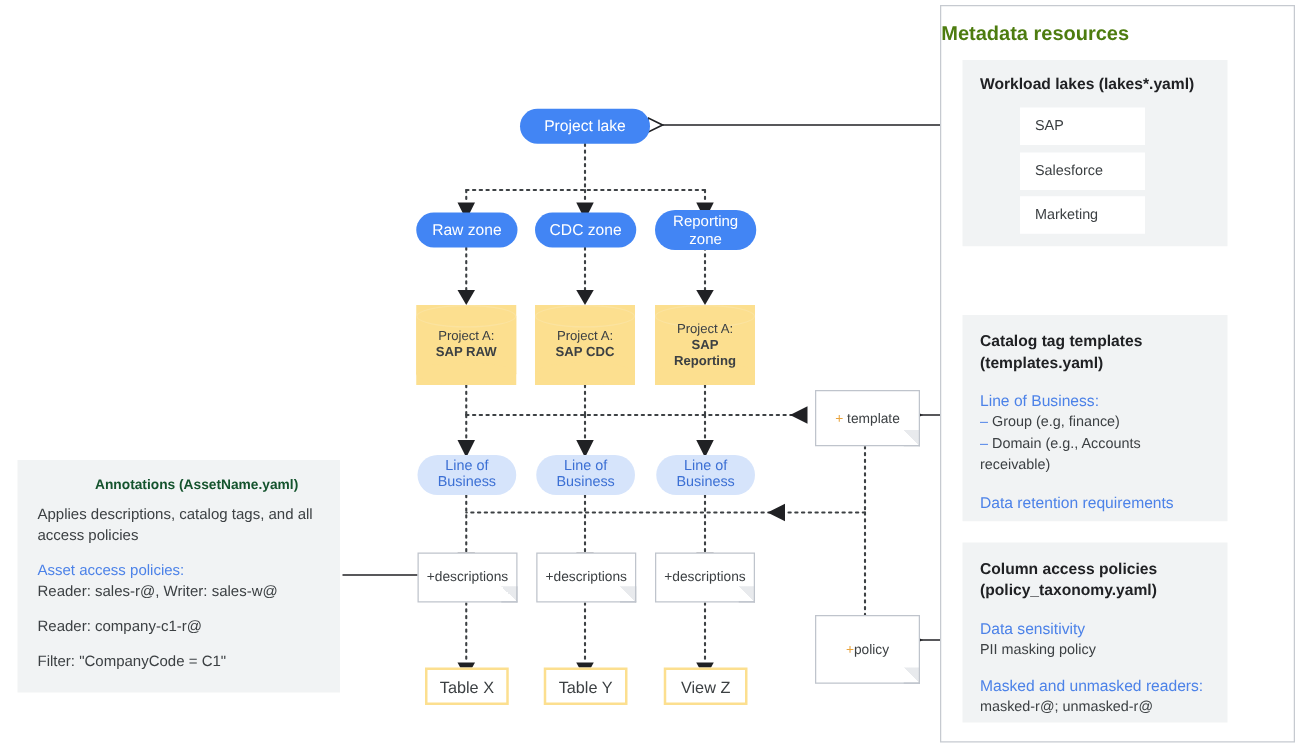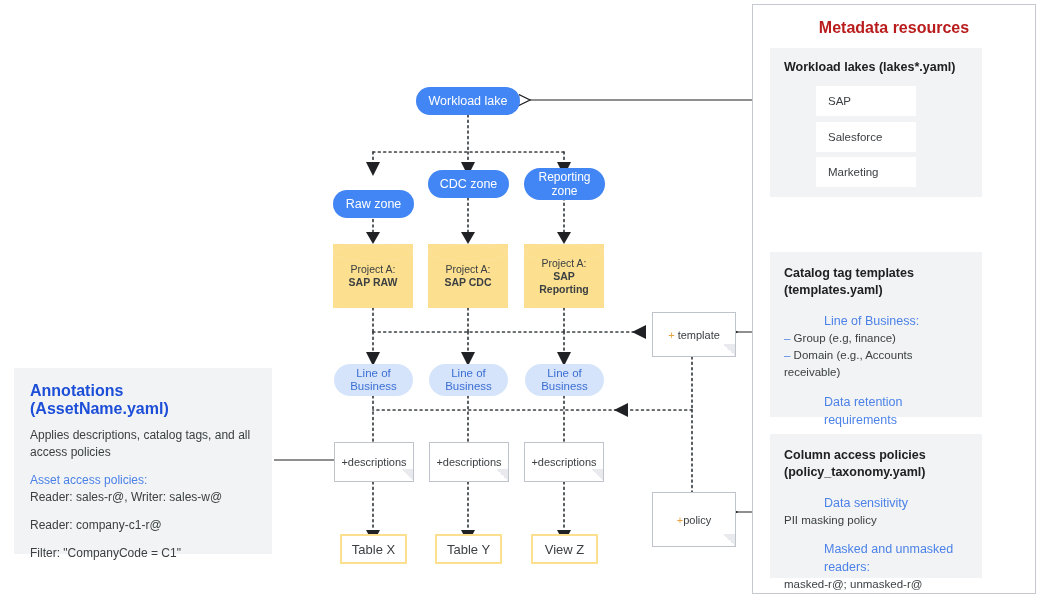--- a/index.html
+++ b/index.html
@@ -61,34 +61,34 @@
   .note .plus{color:#e8a33d;}
 
   
   .tbl{
     background:#ffffff;border:2px solid #fcdf8f;box-sizing:border-box;
     font-size:13px;color:#3c4043;
   }
 
   
   .panel-grey{position:absolute;background:#f1f3f4;box-sizing:border-box;}
-  .ann-title{font-size:16px;font-weight:700;color:#1d4ed8;}
+  .ann-title{font-size:11px;font-weight:700;color:#14532d;margin-left:46px;}
   .ann-body{font-size:12px;color:#3c4043;line-height:17px;}
   .ann-head{font-size:12px;color:#4c82e8;line-height:17px;font-weight:400;}
 
   
   .outer-panel{
     position:absolute;border:1px solid #c6cad0;background:#ffffff;box-sizing:border-box;
   }
   .panel-title{
-    position:absolute;width:100%;text-align:center;
-    font-size:16px;font-weight:700;color:#b91c1c;
+    position:absolute;width:100%;text-align:left;
+    font-size:16px;font-weight:700;color:#4d7c0f;
   }
   .sect-title{font-size:12.5px;font-weight:700;color:#202124;line-height:17px;}
-  .sect-head{font-size:12.5px;color:#4c82e8;line-height:18px;margin-left:40px;}
+  .sect-head{font-size:12.5px;color:#4c82e8;line-height:18px;}
   .sect-body{font-size:11.5px;color:#3c4043;line-height:17px;}
   .dash{color:#4c82e8;}
   .lake-item{
     background:#ffffff;box-sizing:border-box;
     font-size:11.5px;color:#3c4043;display:flex;align-items:center;
     padding-left:12px;
   }
 </style>
 </head>
 <body>
@@ -169,24 +169,24 @@
       <polygon points="366,530 380,530 373,543"></polygon>
       <polygon points="461,530 475,530 468,543"></polygon>
       <polygon points="557,530 571,530 564,543"></polygon>
 
       <polygon points="646,325 646,339 632,332"></polygon>
       <polygon points="628,403 628,417 614,410"></polygon>
     </g>
   </svg>
 
   <div class="node pill" style="left:416px;top:87px;width:104px;height:28px;">
-    <span>Workload lake</span>
-  </div>
-
-  <div class="node pill" style="left:333px;top:170px;width:81px;height:28px;margin-top:20px;">
+    <span>Project lake</span>
+  </div>
+
+  <div class="node pill" style="left:333px;top:170px;width:81px;height:28px;">
     <span>Raw zone</span>
   </div>
   <div class="node pill" style="left:428px;top:170px;width:81px;height:28px;">
     <span>CDC zone</span>
   </div>
   <div class="node pill small" style="left:524px;top:168px;width:81px;height:32px;white-space:pre-line;">
     <span>Reporting
 zone</span>
   </div>
 

